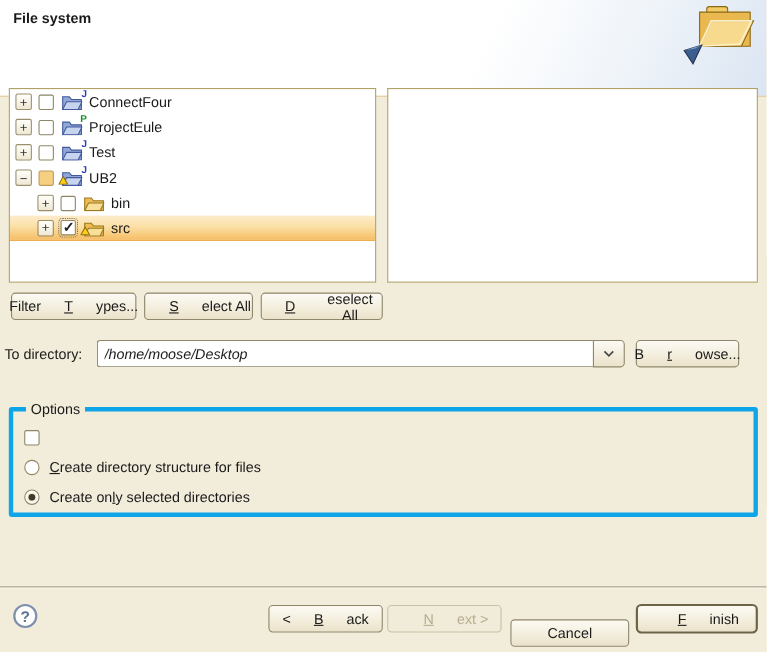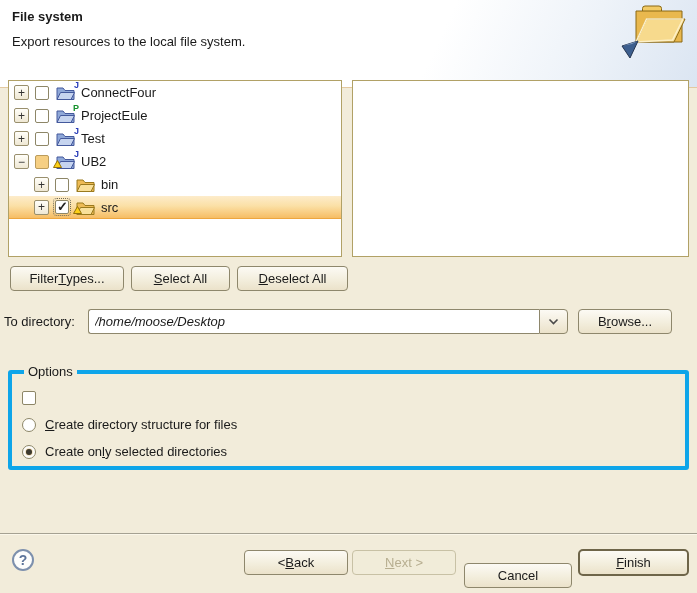--- a/index.html
+++ b/index.html
@@ -45,21 +45,21 @@
          text-shadow:1px 0 #fff,-1px 0 #fff,0 1px #fff,0 -1px #fff; }
   .dec.j { color:#2a3db8; }
   .dec.p { color:#15922c; }
   .warn { position:absolute; left:-3px; bottom:-2px; }
   .tree-label { white-space:nowrap; }
 
   
   .btn { position:absolute; height:25px; border:1px solid #8e876c; border-radius:4px;
          background:linear-gradient(#fcfaf4,#f3eedd 55%,#ebe2ca);
          font-family:"Liberation Sans", sans-serif; font-size:13px; color:#1a1a1a;
-         display:flex; align-items:center; justify-content:center; cursor:default; }
+         display:flex; align-items:center; justify-content:center; cursor:default;gap:21px; }
   .btn .u, .opt-label .u { text-decoration:underline; }
   .btn.disabled { background:#f1ecd9; border-color:#c8c1a5; color:#b7ae90; }
   .btn.default { border:2px solid #6e6549; border-radius:5px; }
 
   .btn-filter   { left:10px;  top:266px; width:114px; }
   .btn-select   { left:131px; top:266px; width:99px; }
   .btn-deselect { left:237px; top:266px; width:111px; }
 
   
   .dir-label { position:absolute; left:4px; top:314px; }
@@ -95,21 +95,20 @@
   .btn-cancel { left:464px; top:16px; width:108px;margin-top:13px; }
   .btn-finish { left:578px; top:15px; width:111px; height:27px; }
 </style>
 </head>
 <body>
 
 <div class="dialog">
 
   <div class="header">
     <div class="title">File system</div>
-    <div class="subtitle">Export resources to the local file system.</div>
     <div class="header-icon">
       <svg width="76" height="62" viewBox="0 0 76 62">
         <path d="M30 4 h14 q2.5 0 2.5 2.5 V10 H27.5 V6.5 Q27.5 4 30 4 Z" fill="#f2cb66" stroke="#8a6914"></path>
         <path d="M21 9 h46 v31 H21 Z" fill="#e9b84e" stroke="#8a6914"></path>
         <path d="M21 40 L31.5 17 H70 L59 40 Z" fill="#f7da8d" stroke="#8a6914"></path>
         <path d="M21 40 L31.5 17 H68 L57.5 38 Z" fill="none" stroke="#fdf0c8" stroke-width="1.5"></path>
         <polygon points="7,44 23,39 15,56" fill="#3c5e8e" stroke="#24344f"></polygon>
         <polygon points="7,44 23,39 17,42" fill="#7e9cc4"></polygon>
       </svg>
     </div>

